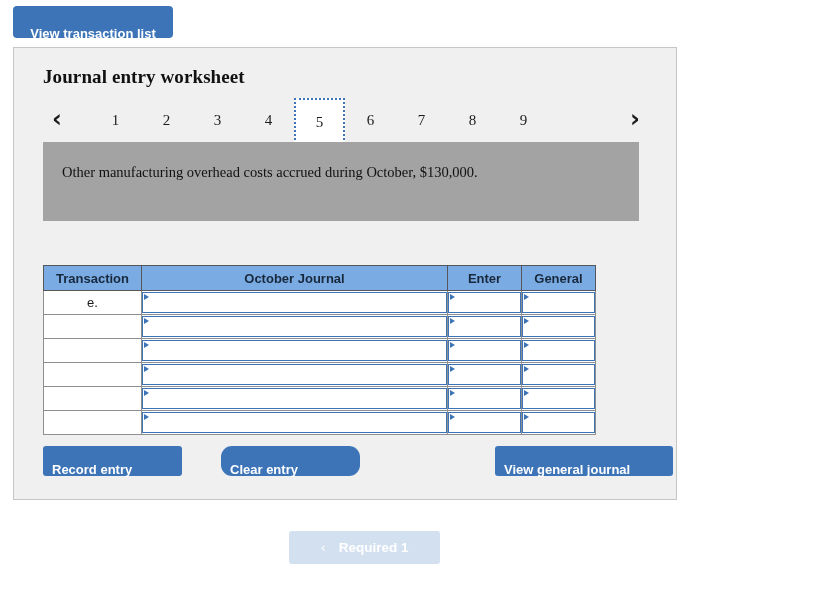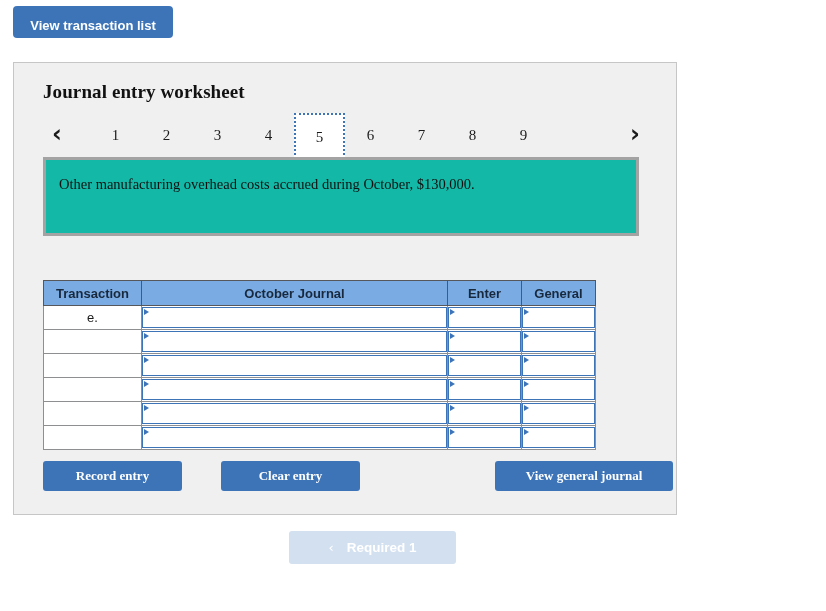--- a/index.html
+++ b/index.html
@@ -26,36 +26,35 @@
     width: 160px;
     height: 32px;
     background: #3d74b8;
     color: #ffffff;
     border: none;
     border-radius: 4px;
     font-family: "Liberation Sans", sans-serif;
     font-size: 13px;
     font-weight: bold;
     cursor: pointer;
-    padding: 4px;
+    padding: 12px;
     line-height: 32px;
     text-align: center;
   }
 
   
   #worksheet-panel {
     position: absolute;
     left: 13px;
     top: 47px;
     width: 664px;
     height: 453px;
     background: #f0f0f0;
     border: 1px solid #c6c6c6;
     box-sizing: border-box;
-    margin-top: 15px;
   }
 
   #worksheet-title {
     position: absolute;
     left: 29px;
     top: 18px;
     font-family: "Liberation Serif", serif;
     font-size: 19px;
     font-weight: bold;
     color: #111111;
@@ -114,22 +113,22 @@
     height: 46px;
   }
 
   
   #prompt-box {
     position: absolute;
     left: 29px;
     top: 94px;
     width: 596px;
     height: 79px;
-    background: #14b8a6;
-    border: 3px solid #a3a3a3;
+    background: #a3a3a3;
+    border: 6px solid #a3a3a3;
     box-sizing: border-box;
   }
   #prompt-text {
     position: absolute;
     left: 13px;
     top: 15px;
     right: 12px;
     font-family: "Liberation Serif", serif;
     font-size: 14.5px;
     color: #111111;
@@ -229,30 +228,30 @@
   }
 
   
   .action-btn {
     position: absolute;
     height: 30px;
     background: #3d74b8;
     color: #ffffff;
     border: none;
     border-radius: 3px;
-    font-family: Liberation Serif, serif;
+    font-family: Liberation Sans, sans-serif;
     font-size: 13px;
     font-weight: bold;
     cursor: pointer;
-    padding: 0;
-    text-align: center;
+    padding: 9px;
+    text-align: left;
     line-height: 30px;
   }
   #record-entry-button      { left: 29px;  top: 398px; width: 139px; }
-  #clear-entry-button       { left: 207px; top: 398px; width: 139px; }
+  #clear-entry-button       { left: 207px; top: 398px; width: 139px; border-radius: 11px; }
   #view-general-journal-btn { left: 481px; top: 398px; width: 178px; }
 
   
   #req-nav {
     position: absolute;
     left: 0;
     top: 531px;
     width: 826px;
     height: 33px;
   }
@@ -265,21 +264,21 @@
     font-size: 13.5px;
     font-weight: bold;
     cursor: pointer;
     padding: 0;
     line-height: 33px;
     text-align: center;
     white-space: nowrap;
   }
   #required-1-button {
     left: 289px;
-    width: 167px;
+    width: 151px;
     background: #d3e0f0;
     color: #ffffff;
     cursor: default;
   }
   #required-2-button {
     left: 474px;
     width: 167px;
     background: #3d74b8;
     color: #ffffff;
   }

